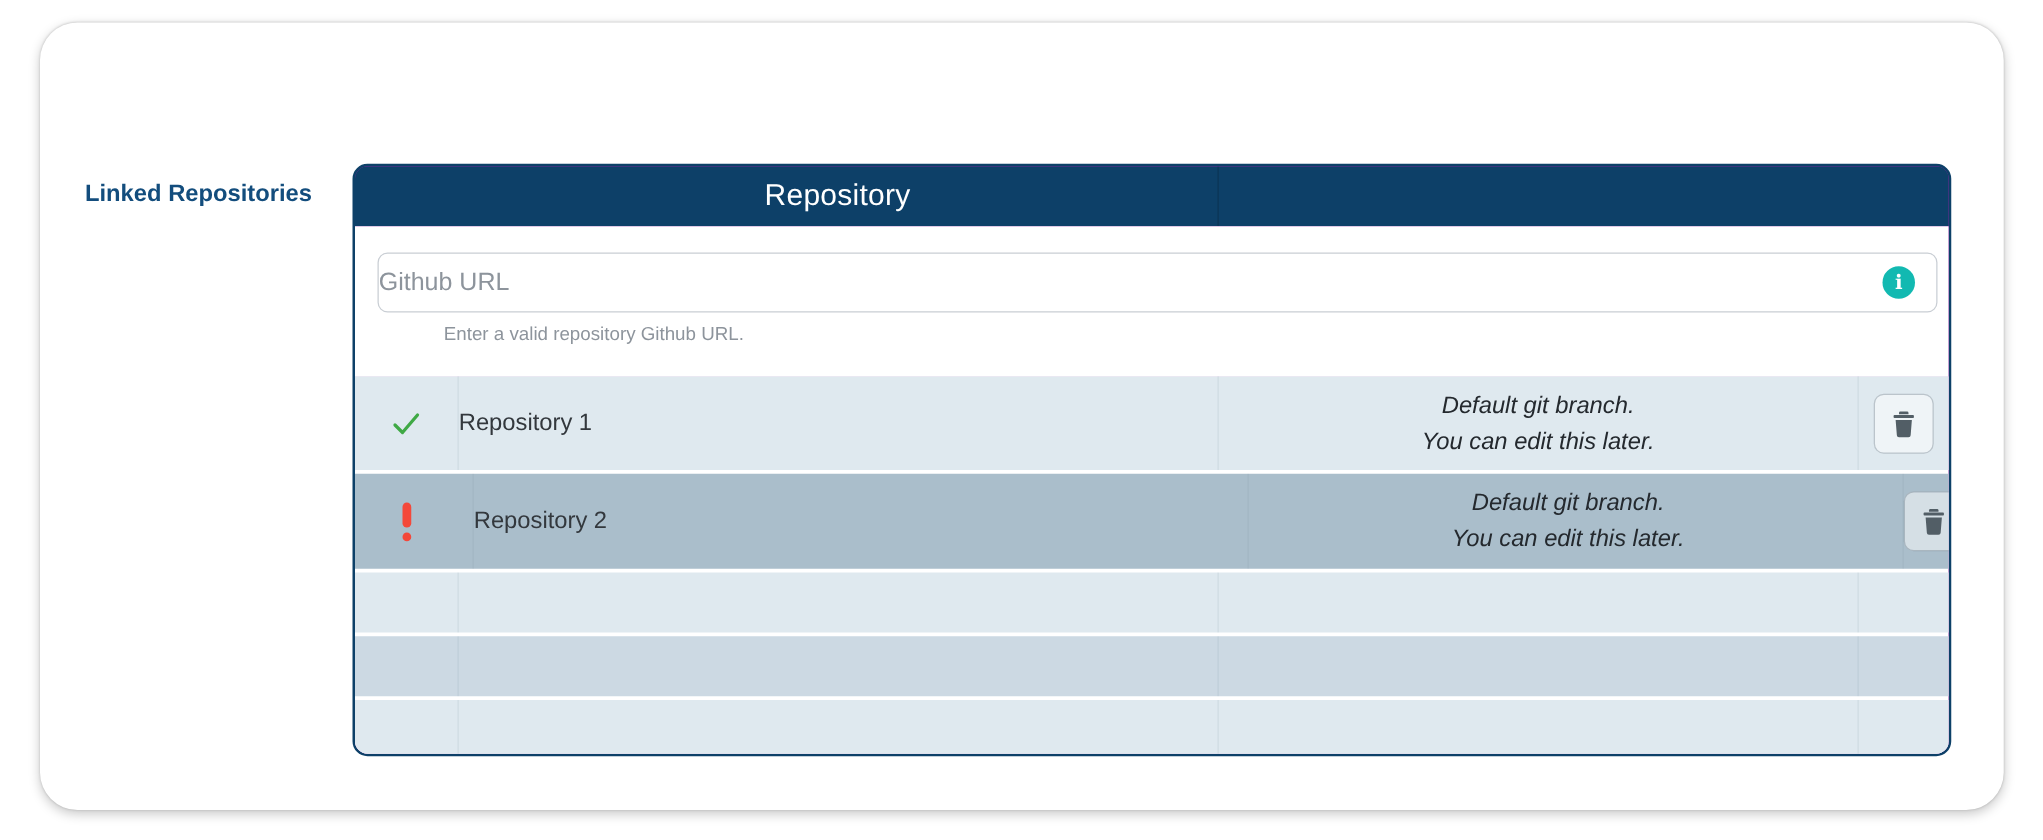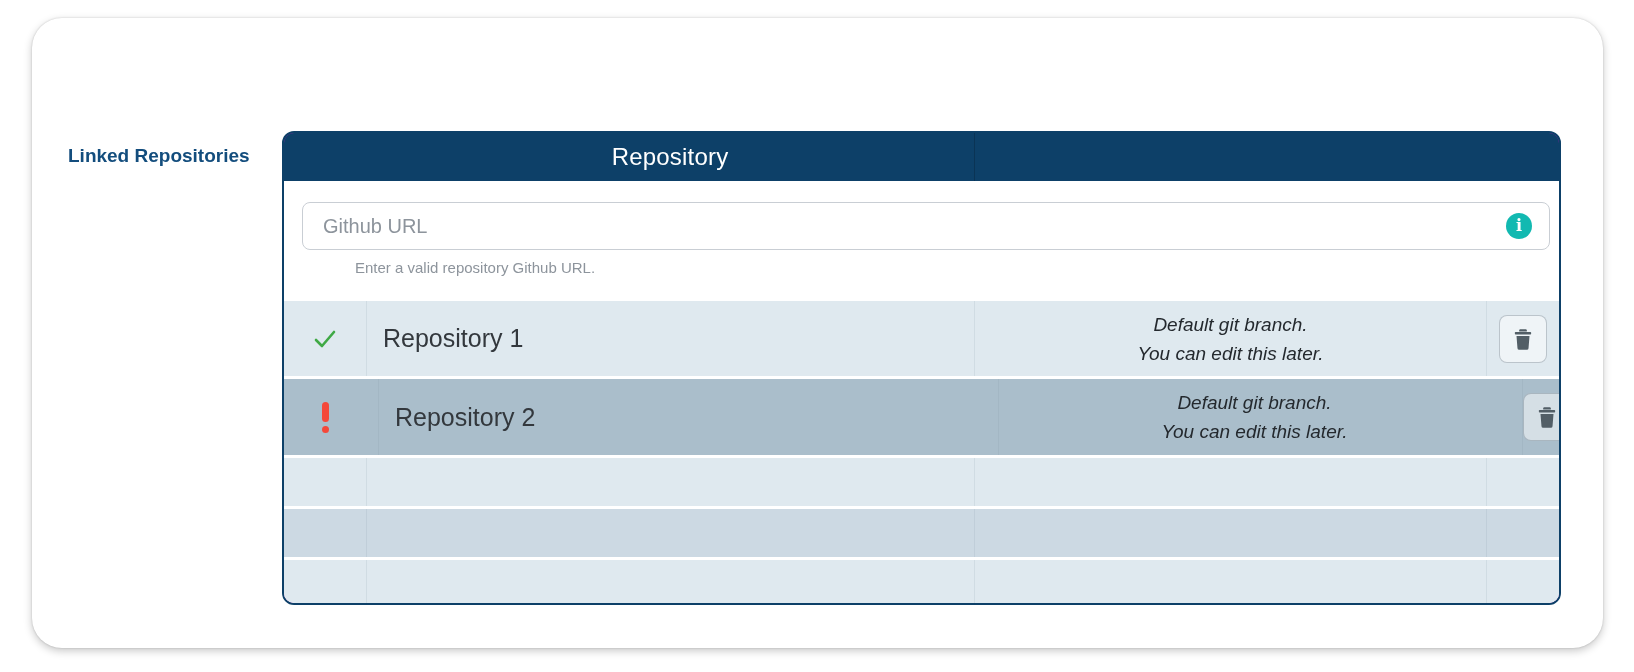--- a/index.html
+++ b/index.html
@@ -31,21 +31,21 @@
     height: 48px; background: #0d4068; color: #ffffff;
   }
   .th { display: flex; align-items: center; justify-content: center;
         font-size: 24px; font-weight: 400; letter-spacing: 0.2px; }
   .th-branch, .th-action { border-left: 1px solid rgba(0,0,0,0.18); }
 
   .input-section { position: relative; height: 120px; background: #ffffff; }
   .input-wrap { position: absolute; left: 18px; top: 21px; width: 1248px; height: 48px; }
   .url-input {
     width: 100%; height: 100%; border: 1px solid #c9ced4; border-radius: 8px;
-    padding: 0 60px 0 20px; font-size: 20px; color: #3a4046; background: #ffffff;
+    padding: 0 60px 0 0; font-size: 20px; color: #3a4046; background: #ffffff;
     font-family: "Liberation Sans", "DejaVu Sans", sans-serif; outline: none;
   }
   .url-input::placeholder { color: #8d949c; opacity: 1; }
   .info-icon {
     position: absolute; right: 18px; top: 11px; width: 26px; height: 26px;
     background: #12b9b1; border-radius: 50%; cursor: pointer;
     display: flex; align-items: center; justify-content: center;
   }
   .info-icon span { color: #ffffff; font-size: 16px; font-weight: bold; line-height: 1;
     font-family: "DejaVu Serif", serif; }
@@ -60,21 +60,21 @@
   .row-light { background: #dfe9ef; }
   .row-selected { background: #aabecb; gap: 12px; }
   .row-mid { background: #ccd9e3; }
   .row-data { height: 75px; }
   .row-empty { height: 45px; }
   .row-empty.tall { height: 48px; }
 
   .cell { display: flex; align-items: center; position: relative; }
   .cell + .cell { border-left: 1px solid rgba(120,140,155,0.14); }
   .cell-status { justify-content: center; }
-  .cell-name { padding-left: 16px; font-size: 25px; color: #33383d; }
+  .cell-name { padding-left: 0; font-size: 19px; color: #33383d; }
   .cell-branch { flex-direction: column; justify-content: center; text-align: center;
     font-style: italic; font-size: 19px; line-height: 29px; color: #24292e; }
   .cell-action { justify-content: center; }
 
   .check-icon svg { display: block; }
 
   .excl-icon { display: flex; flex-direction: column; align-items: center; height: 31px; }
   .excl-bar { width: 7px; height: 20px; background: #f4483a; border-radius: 3.5px; }
   .excl-dot { width: 7px; height: 7px; background: #f4483a; border-radius: 50%; margin-top: 4px; }
 

